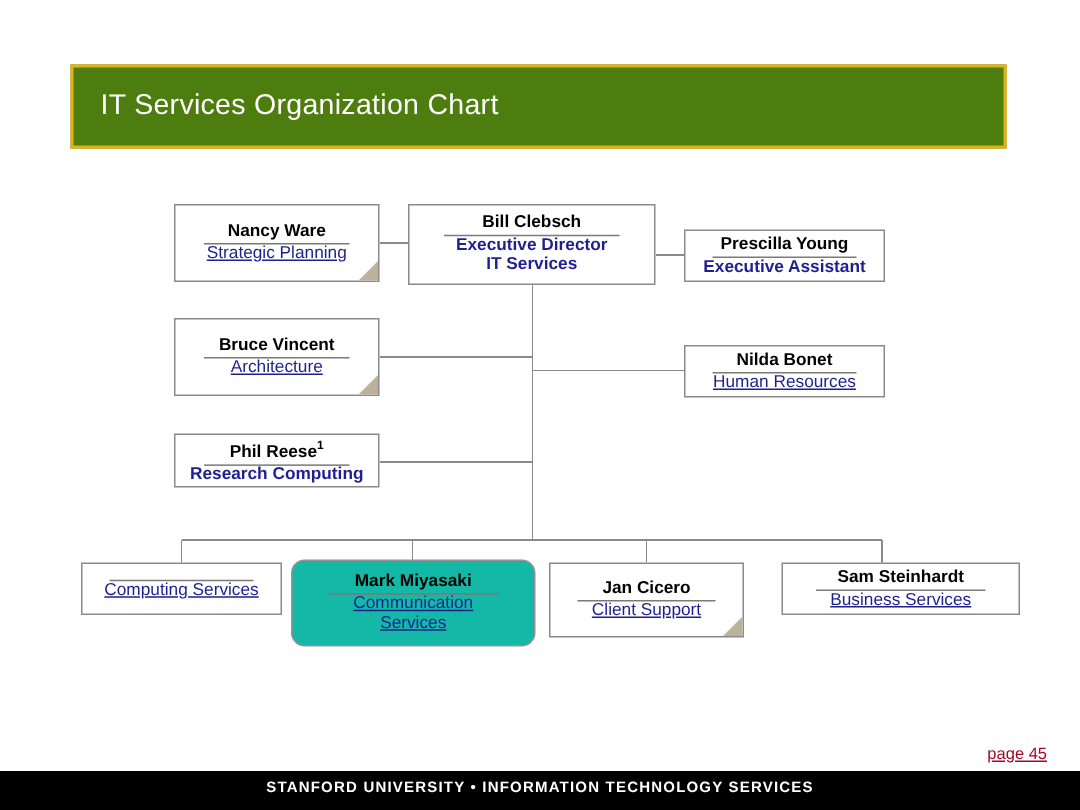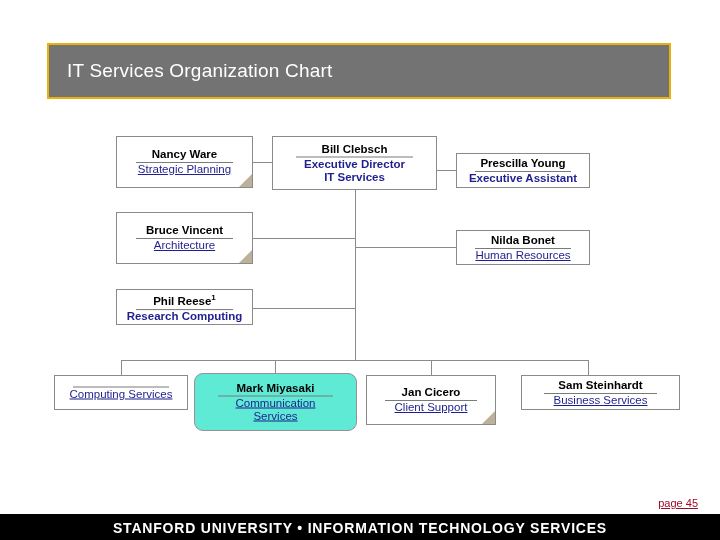--- a/index.html
+++ b/index.html
@@ -15,21 +15,21 @@
     overflow: hidden;
   }
 
   
   #title-banner {
     position: absolute;
     left: 47px;
     top: 43px;
     width: 624px;
     height: 56px;
-    background: #737373;
+    background: #4d7c0f;
     border: 2px solid #e8b10b;
     box-sizing: border-box;
   }
   #title-text {
     position: absolute;
     left: 18px;
     top: 50%;
     transform: translateY(-50%);
     color: #ffffff;
     font-size: 19px;
@@ -112,21 +112,21 @@
     right: 0;
     bottom: 0;
     width: 0;
     height: 0;
     border-left: 13px solid transparent;
     border-bottom: 13px solid #bdb19c;
   }
 
   
   .node.highlight {
-    background: #5eead4;
+    background: #14b8a6;
     border: 1px solid #9b8e94;
     border-radius: 9px;
   }
 
   
   #page-number {
     position: absolute;
     right: 22px;
     top: 497px;
     color: #9e0b28;
@@ -141,21 +141,21 @@
     height: 26px;
     background: #000000;
   }
   #footer-text {
     position: absolute;
     left: 0;
     right: 0;
     top: 6px;
     text-align: center;
     color: #ffffff;
-    font-size: 14px;
+    font-size: 10px;
     font-weight: bold;
     letter-spacing: 0.8px;
   }
 </style>
 </head>
 <body>
 
 <div id="title-banner">
   <div id="title-text">IT Services Organization Chart</div>
 </div>

